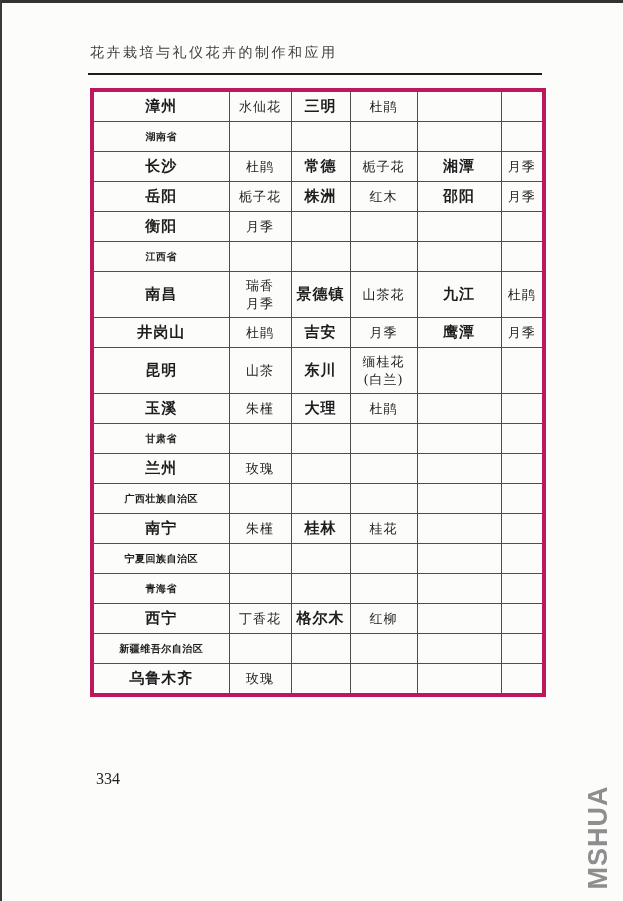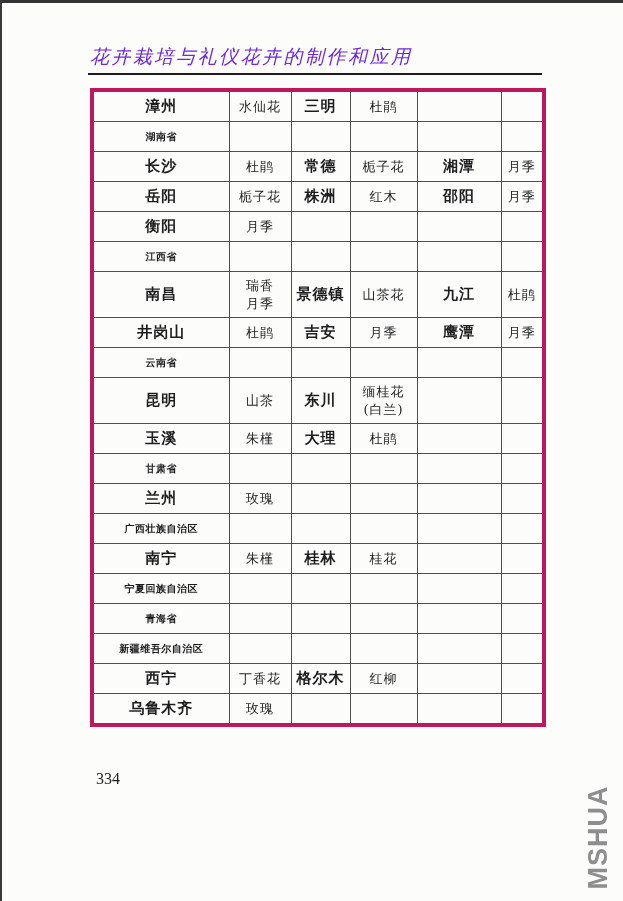--- a/index.html
+++ b/index.html
@@ -15,24 +15,23 @@
     position: absolute; top: 0; left: 0;
     width: 100%; height: 3px; background: #333;
   }
   .edge-left {
     position: absolute; top: 0; left: 0;
     width: 2px; height: 100%; background: #3a3a3a;
   }
   .running-head {
     position: absolute; left: 90px; top: 44px;
     font-family: "Liberation Serif", serif;
-    font-style: italic;
-    font-size: 19px;
+    font-size: 14px;
     letter-spacing: 2.5px;
-    color: #6d28d9;
+    color: #404040;
     white-space: nowrap;
   }
   .head-rule {
     position: absolute; left: 88px; top: 73px;
     width: 454px; height: 2px; background: #1c1c1c;
   }
   table.flowers {
     position: absolute; left: 90px; top: 88px;
     width: 452px;
     border-collapse: collapse;
@@ -163,28 +162,20 @@
       </tr>
       <tr>
         <td class="city-cell">井岗山</td>
         <td class="flower-cell">杜鹃</td>
         <td class="city-cell">吉安</td>
         <td class="flower-cell">月季</td>
         <td class="city-cell">鹰潭</td>
         <td class="flower-cell">月季</td>
       </tr>
       <tr>
-        <td class="city-cell province-cell">云南省</td>
-        <td class="flower-cell province-cell"></td>
-        <td class="city-cell province-cell"></td>
-        <td class="flower-cell province-cell"></td>
-        <td class="city-cell province-cell"></td>
-        <td class="flower-cell province-cell"></td>
-      </tr>
-      <tr>
         <td class="city-cell">昆明</td>
         <td class="flower-cell">山茶</td>
         <td class="city-cell">东川</td>
         <td class="flower-cell">缅桂花
 (白兰)</td>
         <td class="city-cell"></td>
         <td class="flower-cell"></td>
       </tr>
       <tr>
         <td class="city-cell">玉溪</td>
@@ -236,36 +227,36 @@
       </tr>
       <tr>
         <td class="city-cell province-cell">青海省</td>
         <td class="flower-cell province-cell"></td>
         <td class="city-cell province-cell"></td>
         <td class="flower-cell province-cell"></td>
         <td class="city-cell province-cell"></td>
         <td class="flower-cell province-cell"></td>
       </tr>
       <tr>
-        <td class="city-cell province-cell">新疆维吾尔自治区</td>
-        <td class="flower-cell province-cell"></td>
-        <td class="city-cell province-cell"></td>
-        <td class="flower-cell province-cell"></td>
-        <td class="city-cell province-cell"></td>
-        <td class="flower-cell province-cell"></td>
-      </tr>
-      <tr>
         <td class="city-cell">西宁</td>
         <td class="flower-cell">丁香花</td>
         <td class="city-cell">格尔木</td>
         <td class="flower-cell">红柳</td>
         <td class="city-cell"></td>
         <td class="flower-cell"></td>
       </tr>
       <tr>
+        <td class="city-cell province-cell">新疆维吾尔自治区</td>
+        <td class="flower-cell province-cell"></td>
+        <td class="city-cell province-cell"></td>
+        <td class="flower-cell province-cell"></td>
+        <td class="city-cell province-cell"></td>
+        <td class="flower-cell province-cell"></td>
+      </tr>
+      <tr>
         <td class="city-cell">乌鲁木齐</td>
         <td class="flower-cell">玫瑰</td>
         <td class="city-cell"></td>
         <td class="flower-cell"></td>
         <td class="city-cell"></td>
         <td class="flower-cell"></td>
       </tr>
     </tbody>
 </table>
 

